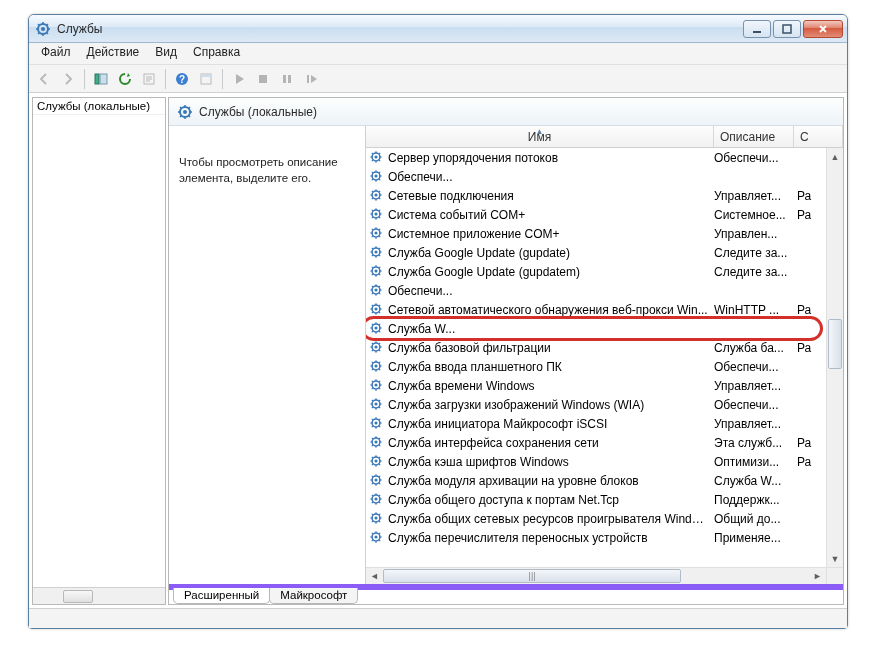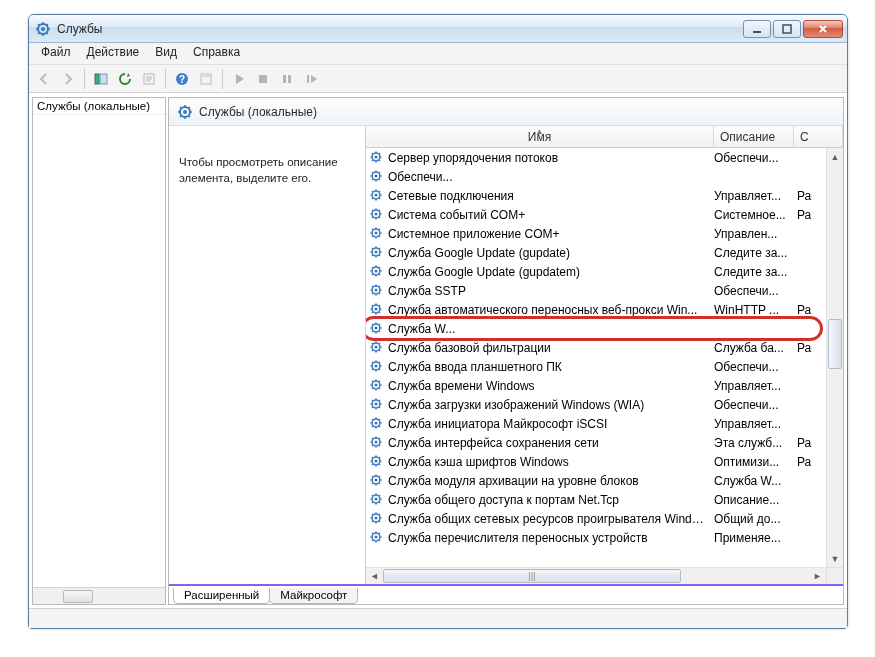--- a/index.html
+++ b/index.html
@@ -57,21 +57,21 @@
 .vscroll .tr { position: absolute; top: 17px; bottom: 17px; left: 0; right: 0; }
 .vscroll .th { position: absolute; top: 40%; left: 1px; right: 1px; height: 50px; background: linear-gradient(90deg,#f4f6f9,#d8e0ea); border: 1px solid #b0bcc8; border-radius: 2px; }
 .vscroll .dn { position: absolute; bottom: 0; left: 0; right: 0; }
 
 .hscroll { height: 17px; background: #f0f0f0; border-top: 1px solid #e0e0e0; display: flex; align-items: center; position: relative; margin-right: 17px; }
 .hscroll .lf,.hscroll .rt { width: 17px; text-align: center; font-size: 9px; color: #606060; }
 .hscroll .tr2 { flex: 1; position: relative; height: 100%; }
 .hscroll .th2 { position: absolute; left: 0; width: 70%; top: 1px; bottom: 1px; background: linear-gradient(#f4f6f9,#d8e0ea); border: 1px solid #b0bcc8; border-radius: 2px; display:flex; align-items:center; justify-content:center; font-size:9px; color:#888; }
 .sq { position:absolute; right:0; bottom:0; width:17px; height:17px; background:#f0f0f0; border-left:1px solid #e0e0e0; border-top:1px solid #e0e0e0; }
 
-.tabs { height: 20px; display: flex; align-items: flex-end; padding-left: 4px; background: #fff; border-top: 2px solid #8b5cf6; }
+.tabs { height: 20px; display: flex; align-items: flex-end; padding-left: 4px; background: #fff; border-top: 6px solid #8b5cf6; }
 .tab { font-size: 11.5px; padding: 1px 10px 2px; border: 1px solid #b8b8b8; border-top: none; border-radius: 0 0 5px 5px; margin-right: -1px; background: #f4f4f4; cursor: default; }
 .tab.active { background: #fff; }
 
 .statusbar { height: 20px; border-top: 1px solid #d0d0d0; background: #f4f4f4; }
 
 .gear-icon { display:inline-block; }
 .gear-icon svg { display:block; }
 </style>
 </head>
 <body>
@@ -297,33 +297,32 @@
                 <span class="st"></span>
               </div>
               <div class="row">
                 <span class="ic gear-icon">
                   <svg width="14" height="14" viewBox="0 0 16 16">
                     <circle cx="8" cy="8" r="4.5" fill="none" stroke="#3a78b8" stroke-width="1.8"></circle>
                     <circle cx="8" cy="8" r="1.8" fill="#3a78b8"></circle>
                     <path d="M8 1.5v2M8 12.5v2M1.5 8h2M12.5 8h2M3.2 3.2l1.4 1.4M11.4 11.4l1.4 1.4M3.2 12.8l1.4-1.4M11.4 4.6l1.4-1.4" stroke="#3a78b8" stroke-width="1.3"></path>
                   </svg>
                 </span>
-                <span class="nm">Служба SSTP</span>
                 <span class="ds">Обеспечи...</span>
                 <span class="st"></span>
               </div>
               <div class="row">
                 <span class="ic gear-icon">
                   <svg width="14" height="14" viewBox="0 0 16 16">
                     <circle cx="8" cy="8" r="4.5" fill="none" stroke="#3a78b8" stroke-width="1.8"></circle>
                     <circle cx="8" cy="8" r="1.8" fill="#3a78b8"></circle>
                     <path d="M8 1.5v2M8 12.5v2M1.5 8h2M12.5 8h2M3.2 3.2l1.4 1.4M11.4 11.4l1.4 1.4M3.2 12.8l1.4-1.4M11.4 4.6l1.4-1.4" stroke="#3a78b8" stroke-width="1.3"></path>
                   </svg>
                 </span>
-                <span class="nm">Служба автоматического переносных веб-прокси Win...</span>
+                <span class="nm">Сетевой автоматического обнаружения веб-прокси Win...</span>
                 <span class="ds">WinHTTP ...</span>
                 <span class="st">Ра</span>
               </div>
               <div class="row">
                 <span class="ic gear-icon">
                   <svg width="14" height="14" viewBox="0 0 16 16">
                     <circle cx="8" cy="8" r="4.5" fill="none" stroke="#3a78b8" stroke-width="1.8"></circle>
                     <circle cx="8" cy="8" r="1.8" fill="#3a78b8"></circle>
                     <path d="M8 1.5v2M8 12.5v2M1.5 8h2M12.5 8h2M3.2 3.2l1.4 1.4M11.4 11.4l1.4 1.4M3.2 12.8l1.4-1.4M11.4 4.6l1.4-1.4" stroke="#3a78b8" stroke-width="1.3"></path>
                   </svg>
@@ -429,21 +428,21 @@
               </div>
               <div class="row">
                 <span class="ic gear-icon">
                   <svg width="14" height="14" viewBox="0 0 16 16">
                     <circle cx="8" cy="8" r="4.5" fill="none" stroke="#3a78b8" stroke-width="1.8"></circle>
                     <circle cx="8" cy="8" r="1.8" fill="#3a78b8"></circle>
                     <path d="M8 1.5v2M8 12.5v2M1.5 8h2M12.5 8h2M3.2 3.2l1.4 1.4M11.4 11.4l1.4 1.4M3.2 12.8l1.4-1.4M11.4 4.6l1.4-1.4" stroke="#3a78b8" stroke-width="1.3"></path>
                   </svg>
                 </span>
                 <span class="nm">Служба общего доступа к портам Net.Tcp</span>
-                <span class="ds">Описание...</span>
+                <span class="ds">Поддержк...</span>
                 <span class="st"></span>
               </div>
               <div class="row">
                 <span class="ic gear-icon">
                   <svg width="14" height="14" viewBox="0 0 16 16">
                     <circle cx="8" cy="8" r="4.5" fill="none" stroke="#3a78b8" stroke-width="1.8"></circle>
                     <circle cx="8" cy="8" r="1.8" fill="#3a78b8"></circle>
                     <path d="M8 1.5v2M8 12.5v2M1.5 8h2M12.5 8h2M3.2 3.2l1.4 1.4M11.4 11.4l1.4 1.4M3.2 12.8l1.4-1.4M11.4 4.6l1.4-1.4" stroke="#3a78b8" stroke-width="1.3"></path>
                   </svg>
                 </span>

